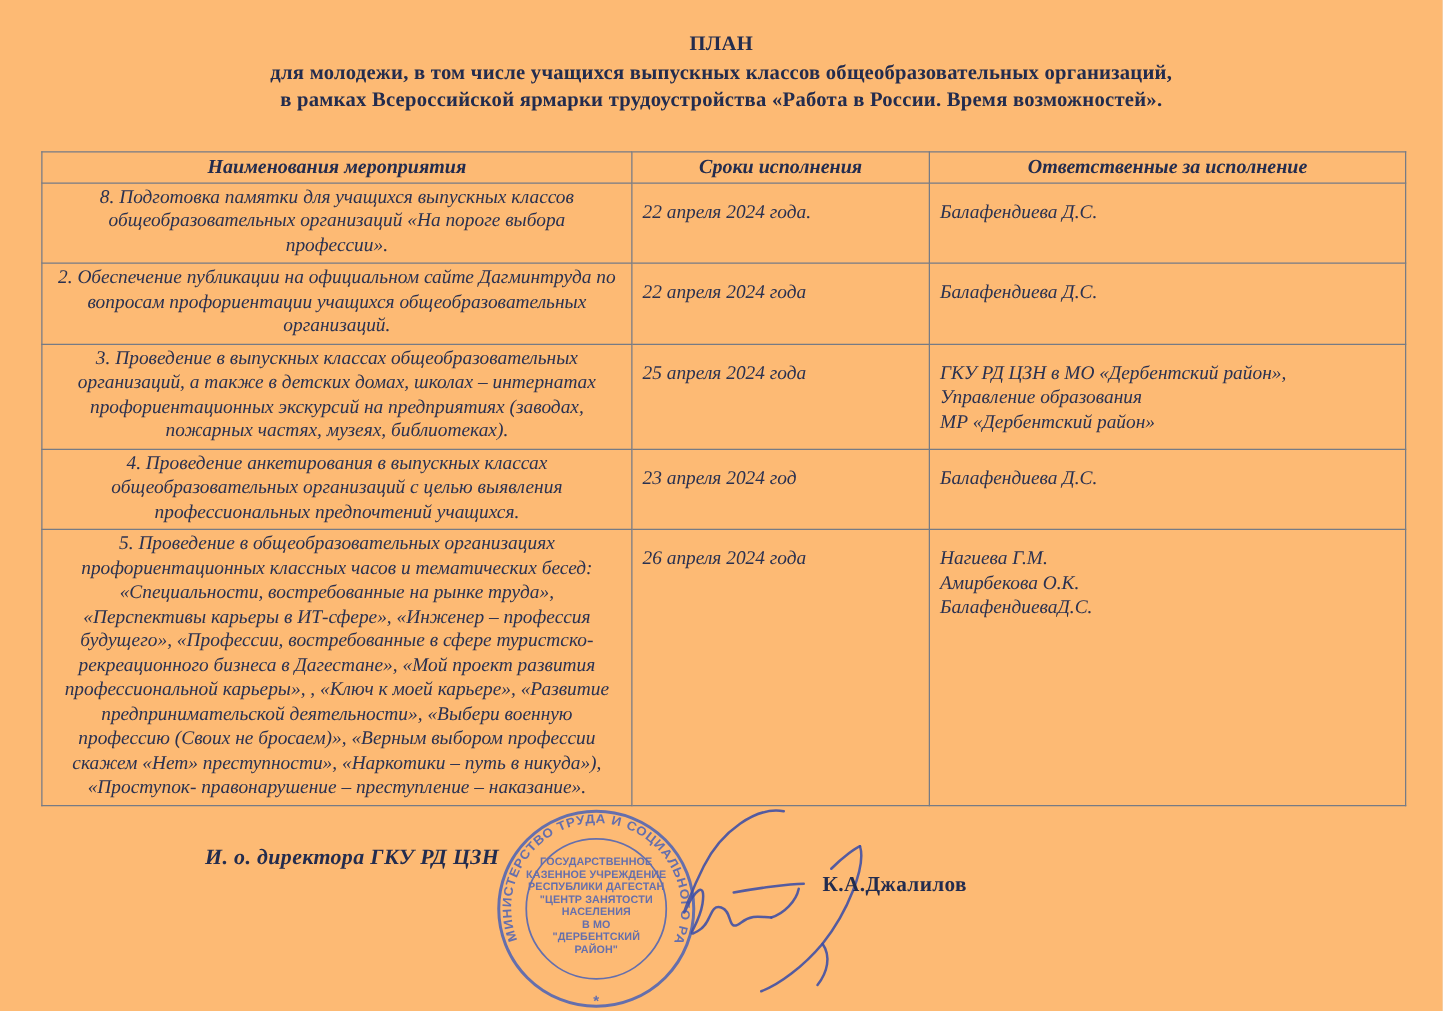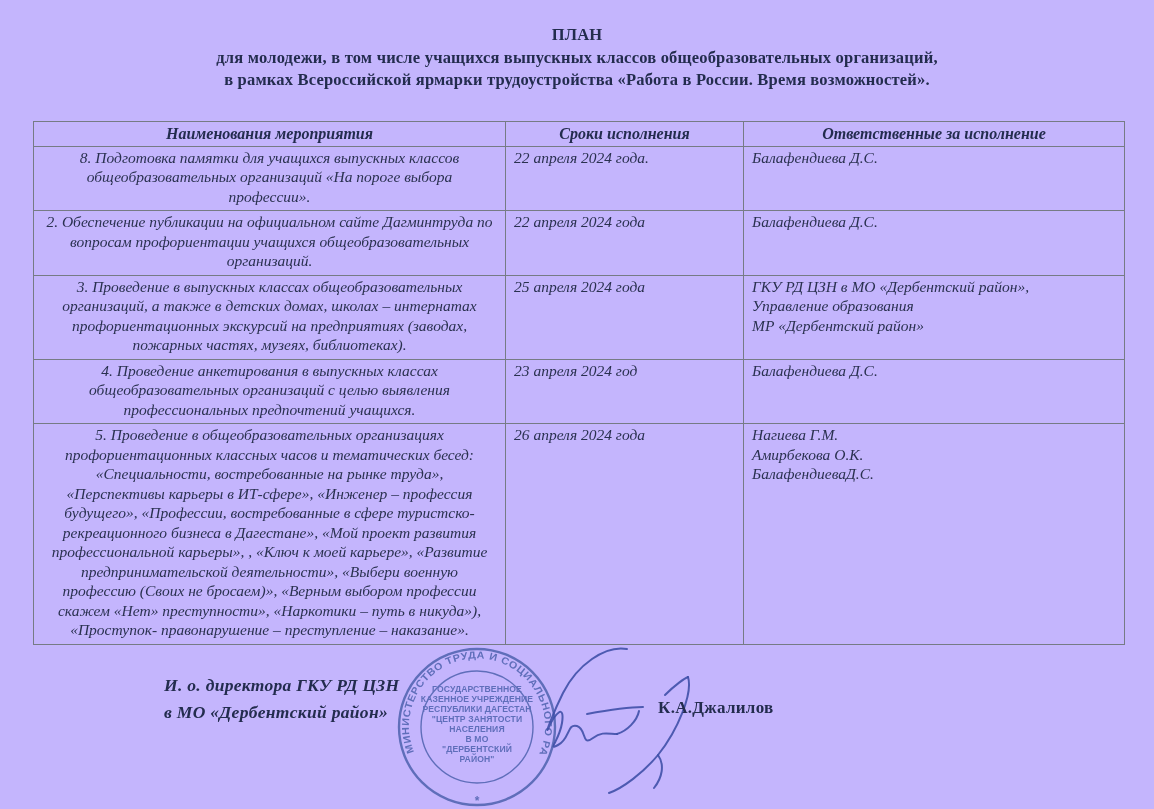--- a/index.html
+++ b/index.html
@@ -4,21 +4,21 @@
 <style>
   html, body { margin: 0; padding: 0; }
   body {
     width: 1154px; height: 809px;
     background: #e9e9e9;
     font-family: "Liberation Serif", serif;
   }
   .page {
     position: relative;
     width: 1154px; height: 809px;
-    background: #c4b5fd;
+    background: #fdba74;
     color: #2a3150;
     overflow: hidden;
   }
   
   .doc-title {
     padding-top: 24px;
     text-align: center;
     font-weight: bold;
     font-size: 16.5px;
     line-height: 22.5px;
@@ -33,21 +33,21 @@
     border-collapse: collapse;
     table-layout: fixed;
     font-size: 15.5px;
     line-height: 19.5px;
     color: #2a3150;
     font-style: italic;
   }
   .plan-table th, .plan-table td {
     border: 1px solid #767b85;
     vertical-align: top;
-    padding: 1px 8px 4px 8px;
+    padding: 13px 8px 4px 8px;
   }
   .plan-table th {
     font-size: 16px;
     font-weight: bold;
     text-align: center;
     padding: 2px 4px 2px 4px;
     color: #232c4e;
   }
   td.c1 { text-align: center; padding: 1px 12px 4px 12px; }
   td.c2, td.c3 { text-align: left; }
@@ -162,21 +162,20 @@
         <td class="c2">26 апреля 2024 года</td>
         <td class="c3 multiline">Нагиева Г.М.
 Амирбекова О.К.
 БалафендиеваД.С.</td>
       </tr>
     </tbody>
   </table>
 
   <div class="sig-position">
     <div>И. о. директора ГКУ РД ЦЗН</div>
-    <div>в МО «Дербентский район»</div>
   </div>
 
   <svg class="stamp" viewBox="0 0 170 170" xmlns="http://www.w3.org/2000/svg">
     <circle class="ring" cx="85" cy="85" r="78" stroke-width="2.4"></circle>
     <circle class="ring" cx="85" cy="85" r="56" stroke-width="1.4"></circle>
     <path id="ringPath" d="M 22 110 A 68 68 0 1 1 148 110" fill="none" stroke="none"></path>
     <text class="ring-text">
       <textPath href="#ringPath" startOffset="0" textLength="336" lengthAdjust="spacingAndGlyphs">МИНИСТЕРСТВО ТРУДА И СОЦИАЛЬНОГО РАЗВИТИЯ РД</textPath>
     </text>
     <text class="ring-star" x="85" y="163">*</text>

